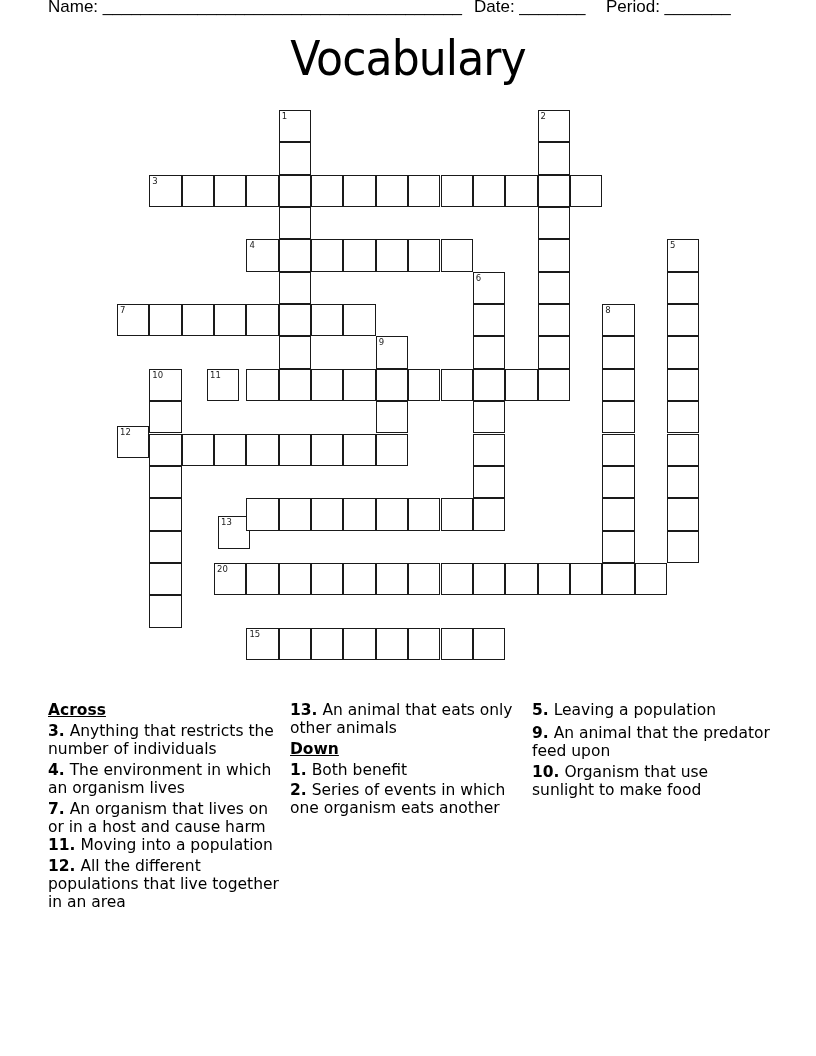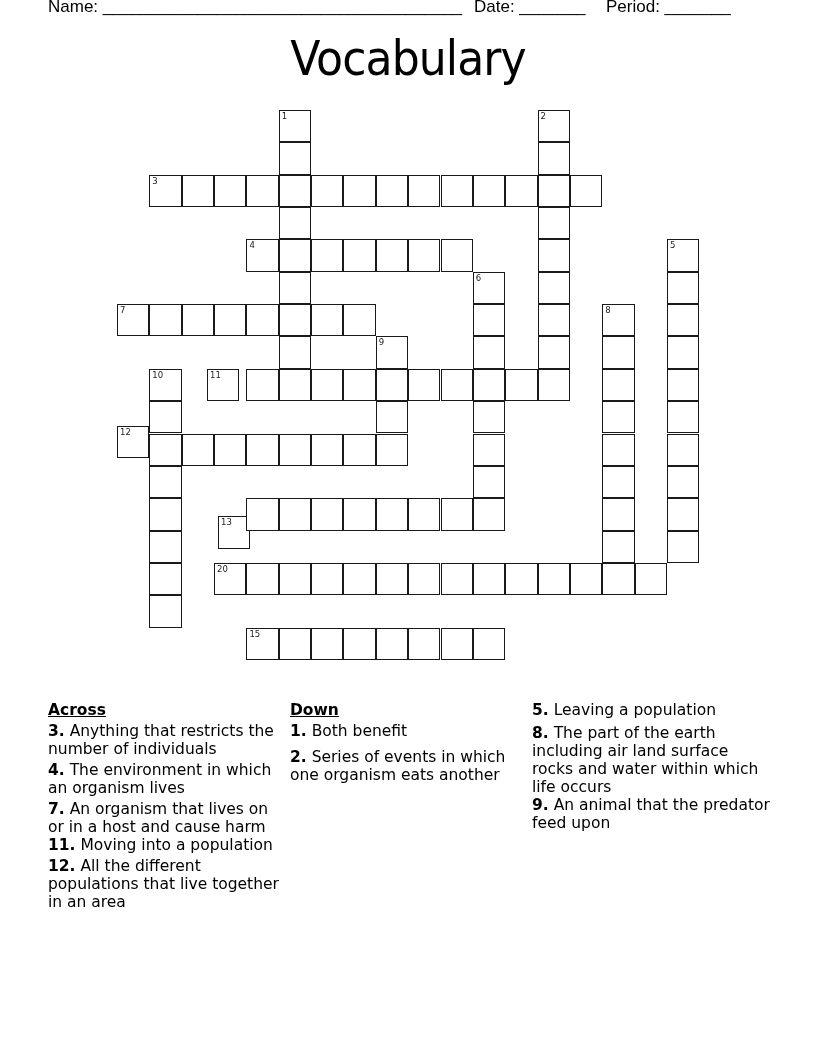--- a/index.html
+++ b/index.html
@@ -188,22 +188,23 @@
 <div class="clues">
   <div class="clue-col" style="left:48px;">
     <div class="clue-head">Across</div>
     <div class="clue"><b>3.</b> <span>Anything that restricts the number of individuals</span></div>
     <div class="clue"><b>4.</b> <span>The environment in which an organism lives</span></div>
     <div class="clue" style="margin-bottom:0"><b>7.</b> <span>An organism that lives on or in a host and cause harm</span></div>
     <div class="clue"><b>11.</b> <span>Moving into a population</span></div>
     <div class="clue"><b>12.</b> <span>All the different populations that live together in an area</span></div>
   </div>
   <div class="clue-col" style="left:290px; top:0;">
+    <div class="clue"><b>13.</b> <span>An animal that eats only other animals</span></div>
     <div class="clue-head">Down</div>
-    <div class="clue" style="margin-bottom:8px"><b>1.</b> <span>Both benefit</span></div>
+    <div class="clue" style="margin-bottom:2px"><b>1.</b> <span>Both benefit</span></div>
     <div class="clue"><b>2.</b> <span>Series of events in which one organism eats another</span></div>
   </div>
   <div class="clue-col" style="left:532px; top:0;">
     <div class="clue" style="margin-bottom:5px"><b>5.</b> <span>Leaving a population</span></div>
-    <div class="clue" style="margin-bottom:0"><b>8.</b> <span>The part of the earth including air land surface rocks and water within which life occurs</span></div>
     <div class="clue"><b>9.</b> <span>An animal that the predator feed upon</span></div>
+    <div class="clue"><b>10.</b> <span>Organism that use sunlight to make food</span></div>
   </div>
 </div>
 
 </body></html>

